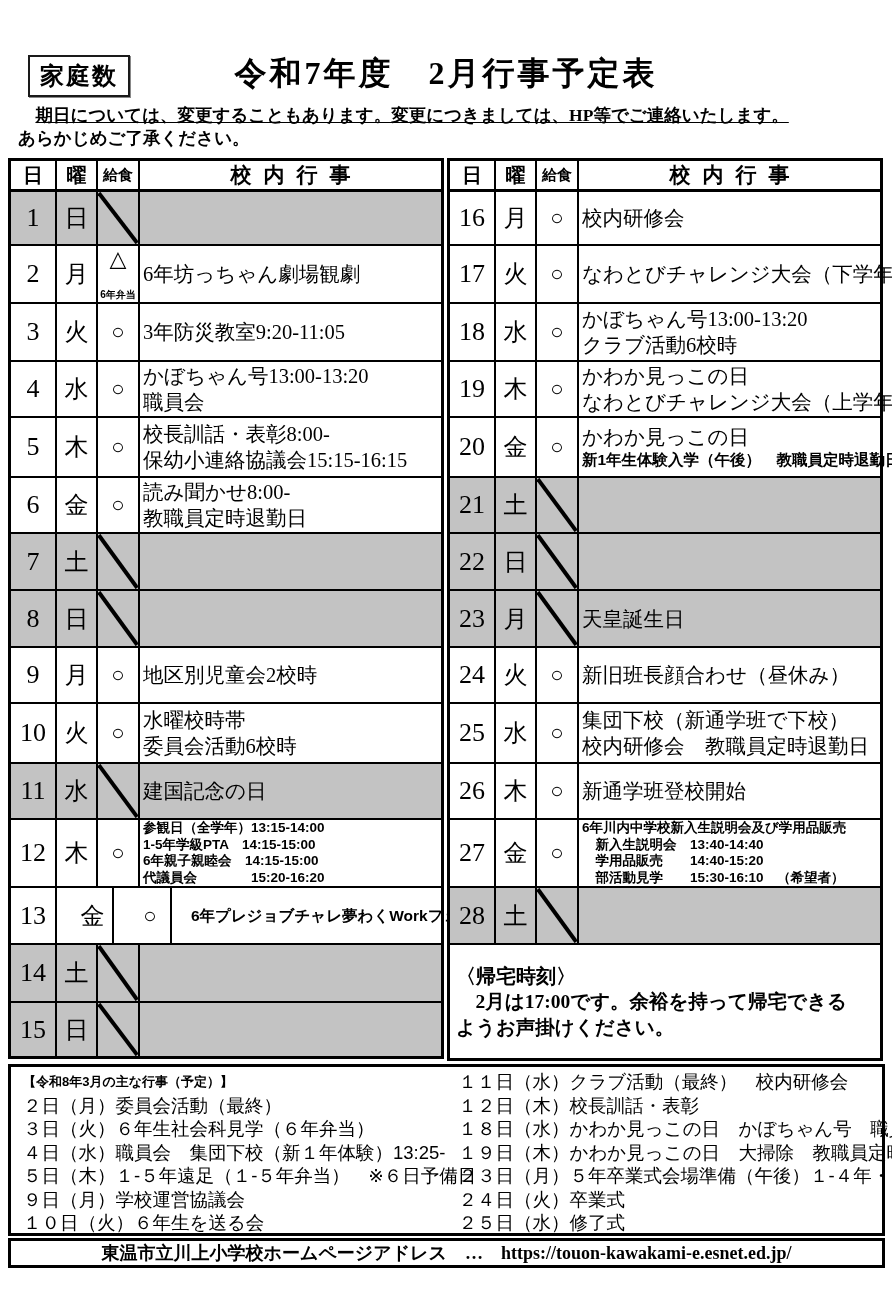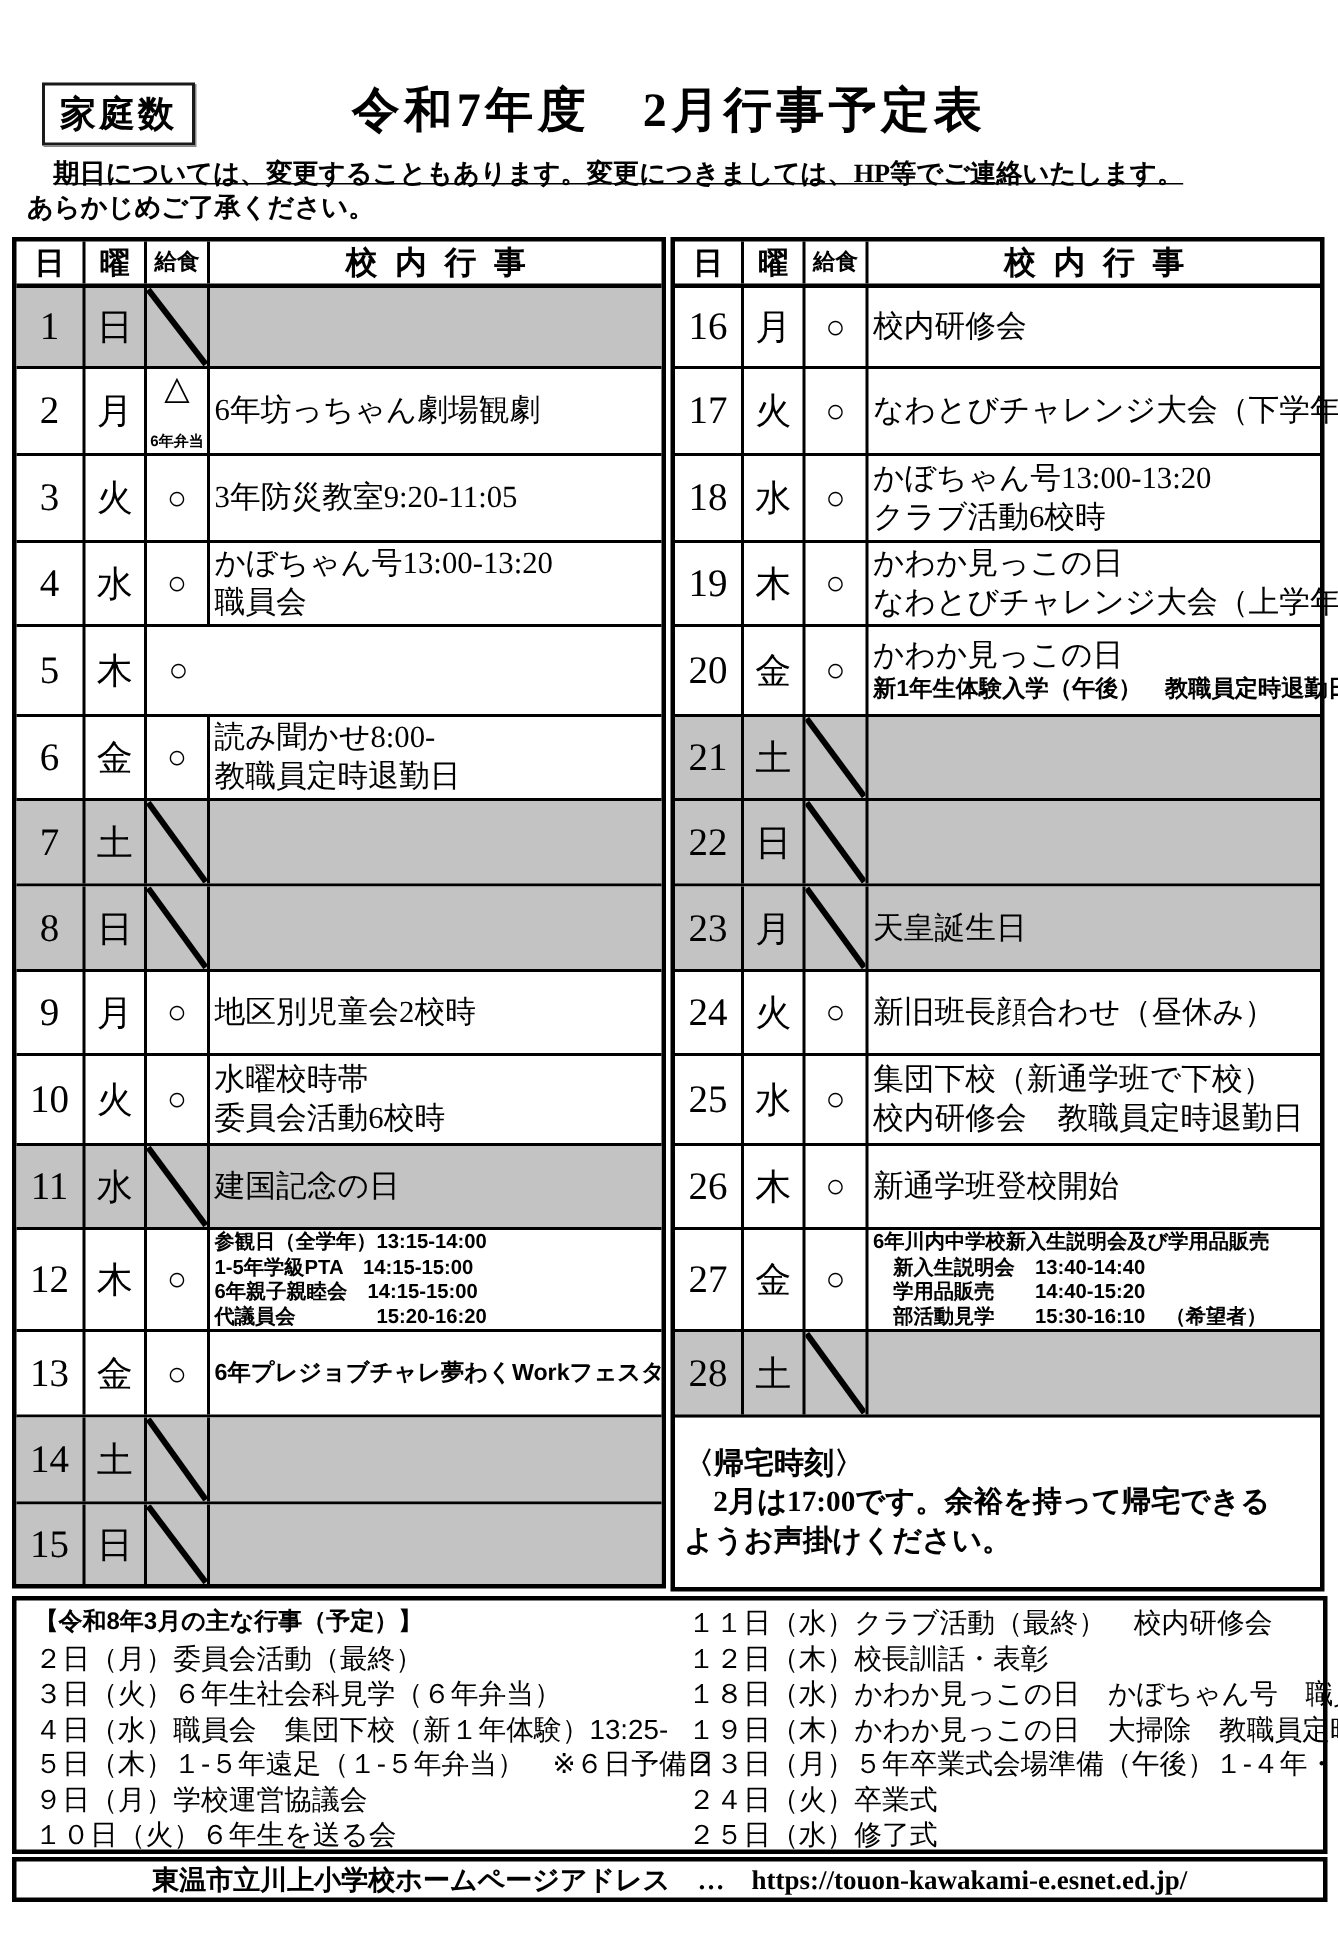--- a/index.html
+++ b/index.html
@@ -58,21 +58,21 @@
   .home-title{font-size:20px;font-weight:bold;line-height:26px;}
   .home-body{font-size:19.5px;font-weight:bold;line-height:26px;}
 
   
   .march{
     position:absolute;left:8px;top:1064px;width:877px;height:172px;
     border:3px solid #000;box-sizing:border-box;display:flex;
     font-family:"Liberation Sans","DejaVu Sans",sans-serif;
   }
   .march-col{width:50%;padding:3px 0 0 12px;box-sizing:border-box;}
-  .march-heading{font-size:16px;font-weight:bold;line-height:23.5px;}
+  .march-heading{font-size:13px;font-weight:bold;line-height:23.5px;}
   .march-item{font-size:18.5px;line-height:23.5px;white-space:nowrap;}
 
   
   .footer{
     position:absolute;left:8px;top:1238px;width:877px;height:30px;
     border:3px solid #000;box-sizing:border-box;display:flex;align-items:center;justify-content:center;
     font-size:18px;font-weight:bold;
   }
 </style>
 </head>
@@ -137,20 +137,24 @@
             <div class="ev-line">かぼちゃん号13:00-13:20</div>
             <div class="ev-line">職員会</div>
           </div>
         </div>
         <div class="cal-row" style="height: 58px;">
           <div class="c c-day">5</div>
           <div class="c c-wd">木</div>
           <div class="c c-lunch">
             <span>○</span>
           </div>
+          <div class="c c-ev">
+            <div class="ev-line">校長訓話・表彰8:00-</div>
+            <div class="ev-line">保幼小連絡協議会15:15-16:15</div>
+          </div>
         </div>
         <div class="cal-row" style="height: 54px;">
           <div class="c c-day">6</div>
           <div class="c c-wd">金</div>
           <div class="c c-lunch">
             <span>○</span>
           </div>
           <div class="c c-ev">
             <div class="ev-line">読み聞かせ8:00-</div>
             <div class="ev-line">教職員定時退勤日</div>
@@ -215,21 +219,21 @@
           <div class="c c-lunch">
             <span>○</span>
           </div>
           <div class="c c-ev">
             <div class="ev-line small">参観日（全学年）13:15-14:00</div>
             <div class="ev-line small">1-5年学級PTA　14:15-15:00</div>
             <div class="ev-line small">6年親子親睦会　14:15-15:00</div>
             <div class="ev-line small">代議員会　　　　15:20-16:20</div>
           </div>
         </div>
-        <div class="cal-row" style="height: 55px;">
+        <div class="cal-row" style="height: 55px; gap: 16px;">
           <div class="c c-day">13</div>
           <div class="c c-wd">金</div>
           <div class="c c-lunch">
             <span>○</span>
           </div>
           <div class="c c-ev">
             <div class="ev-line mid">6年プレジョブチャレ夢わくWorkフェスタ（午後）</div>
           </div>
         </div>
         <div class="cal-row gray" style="height: 56px;">

